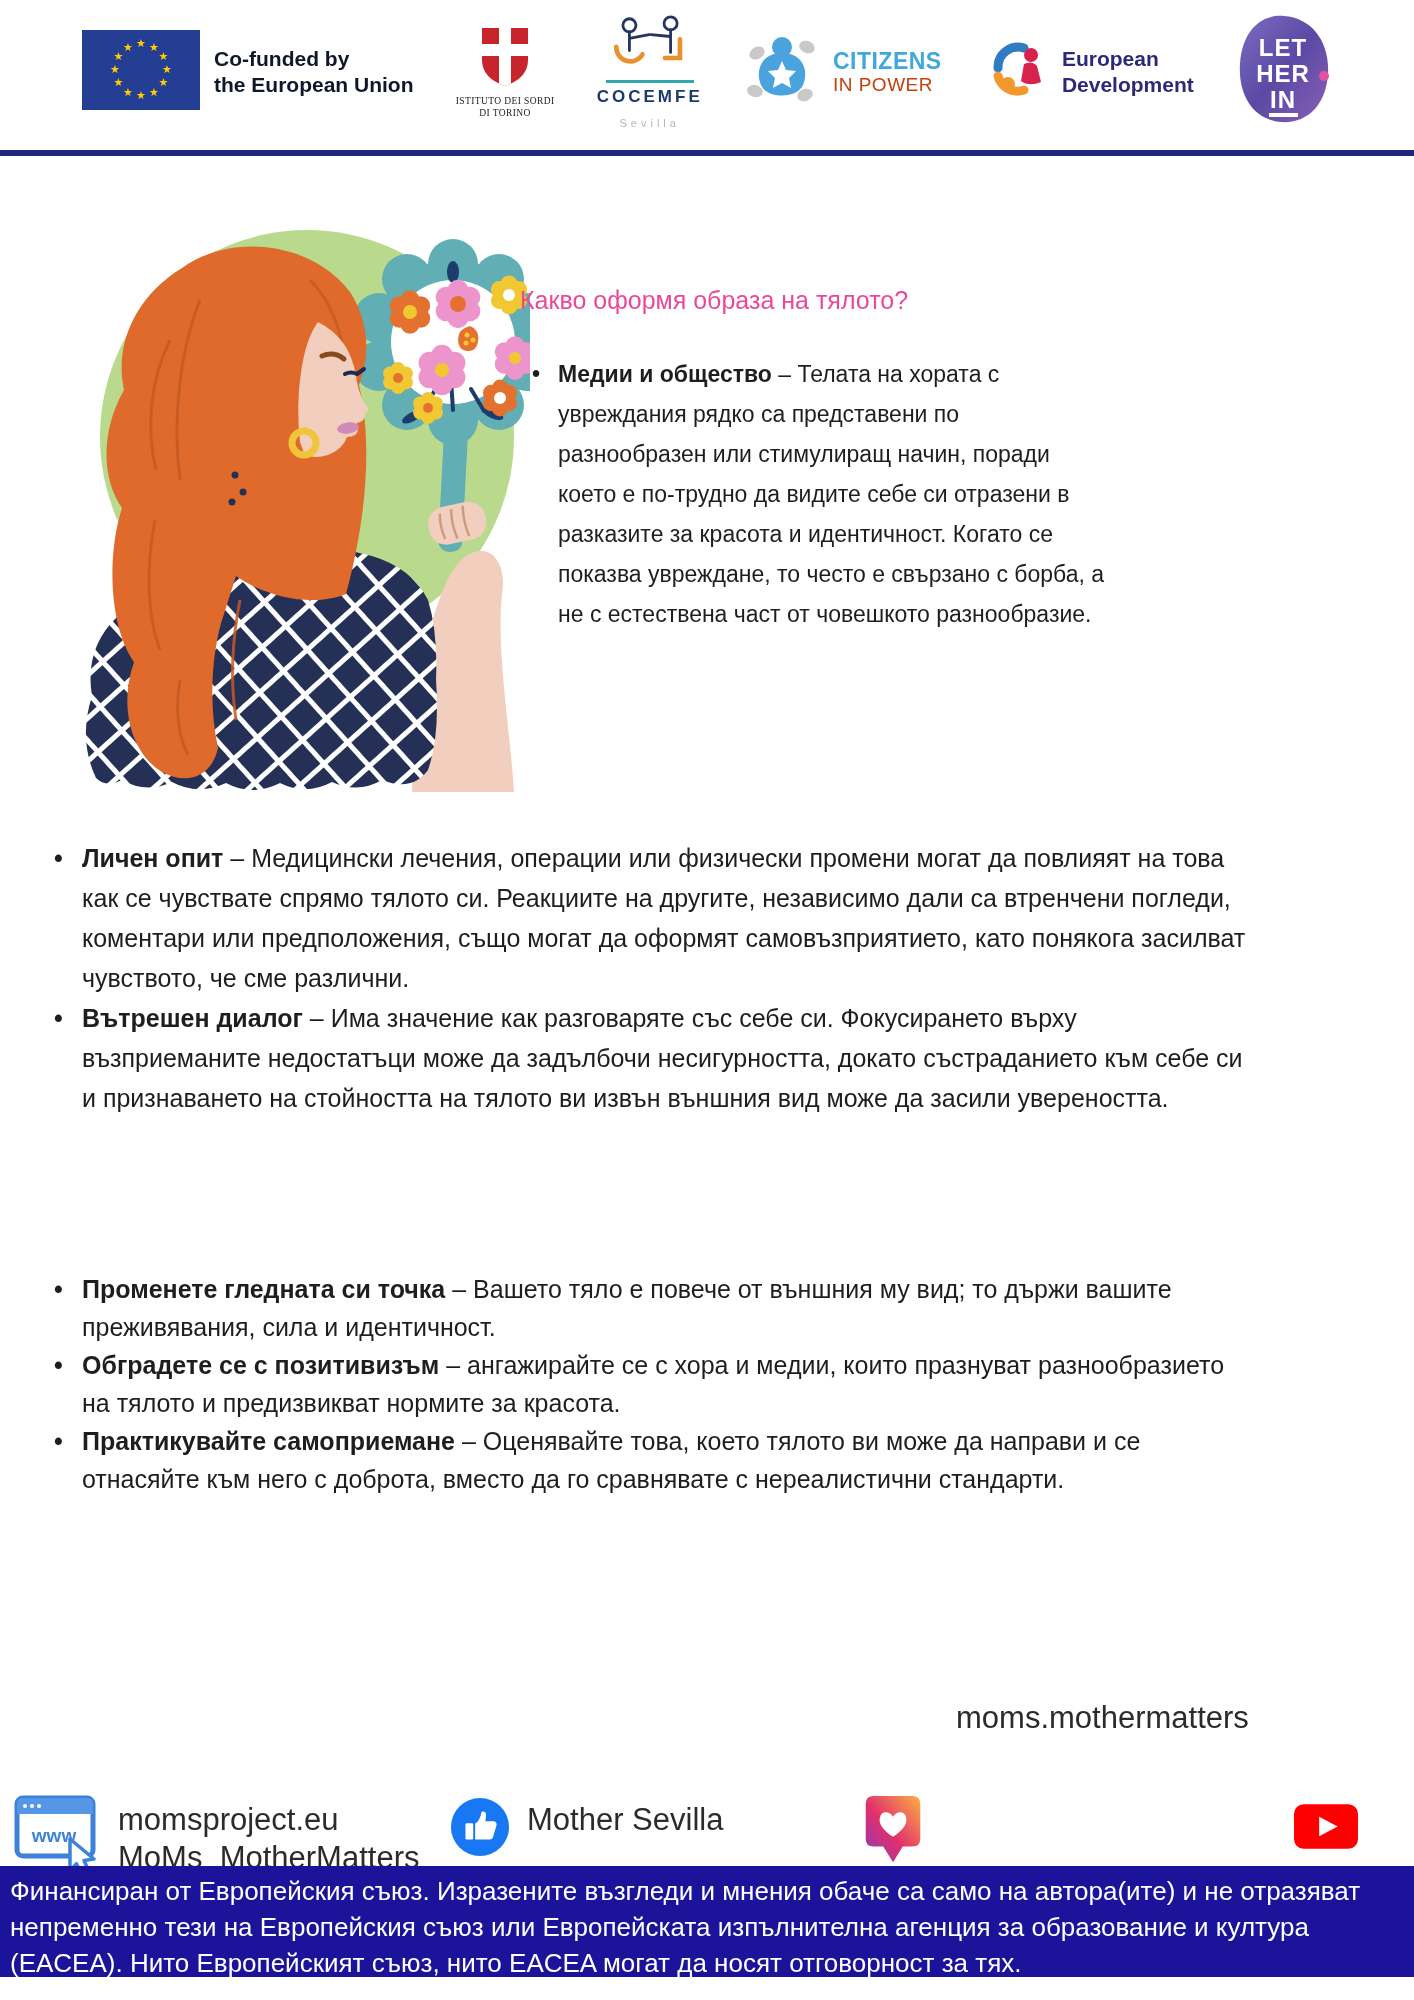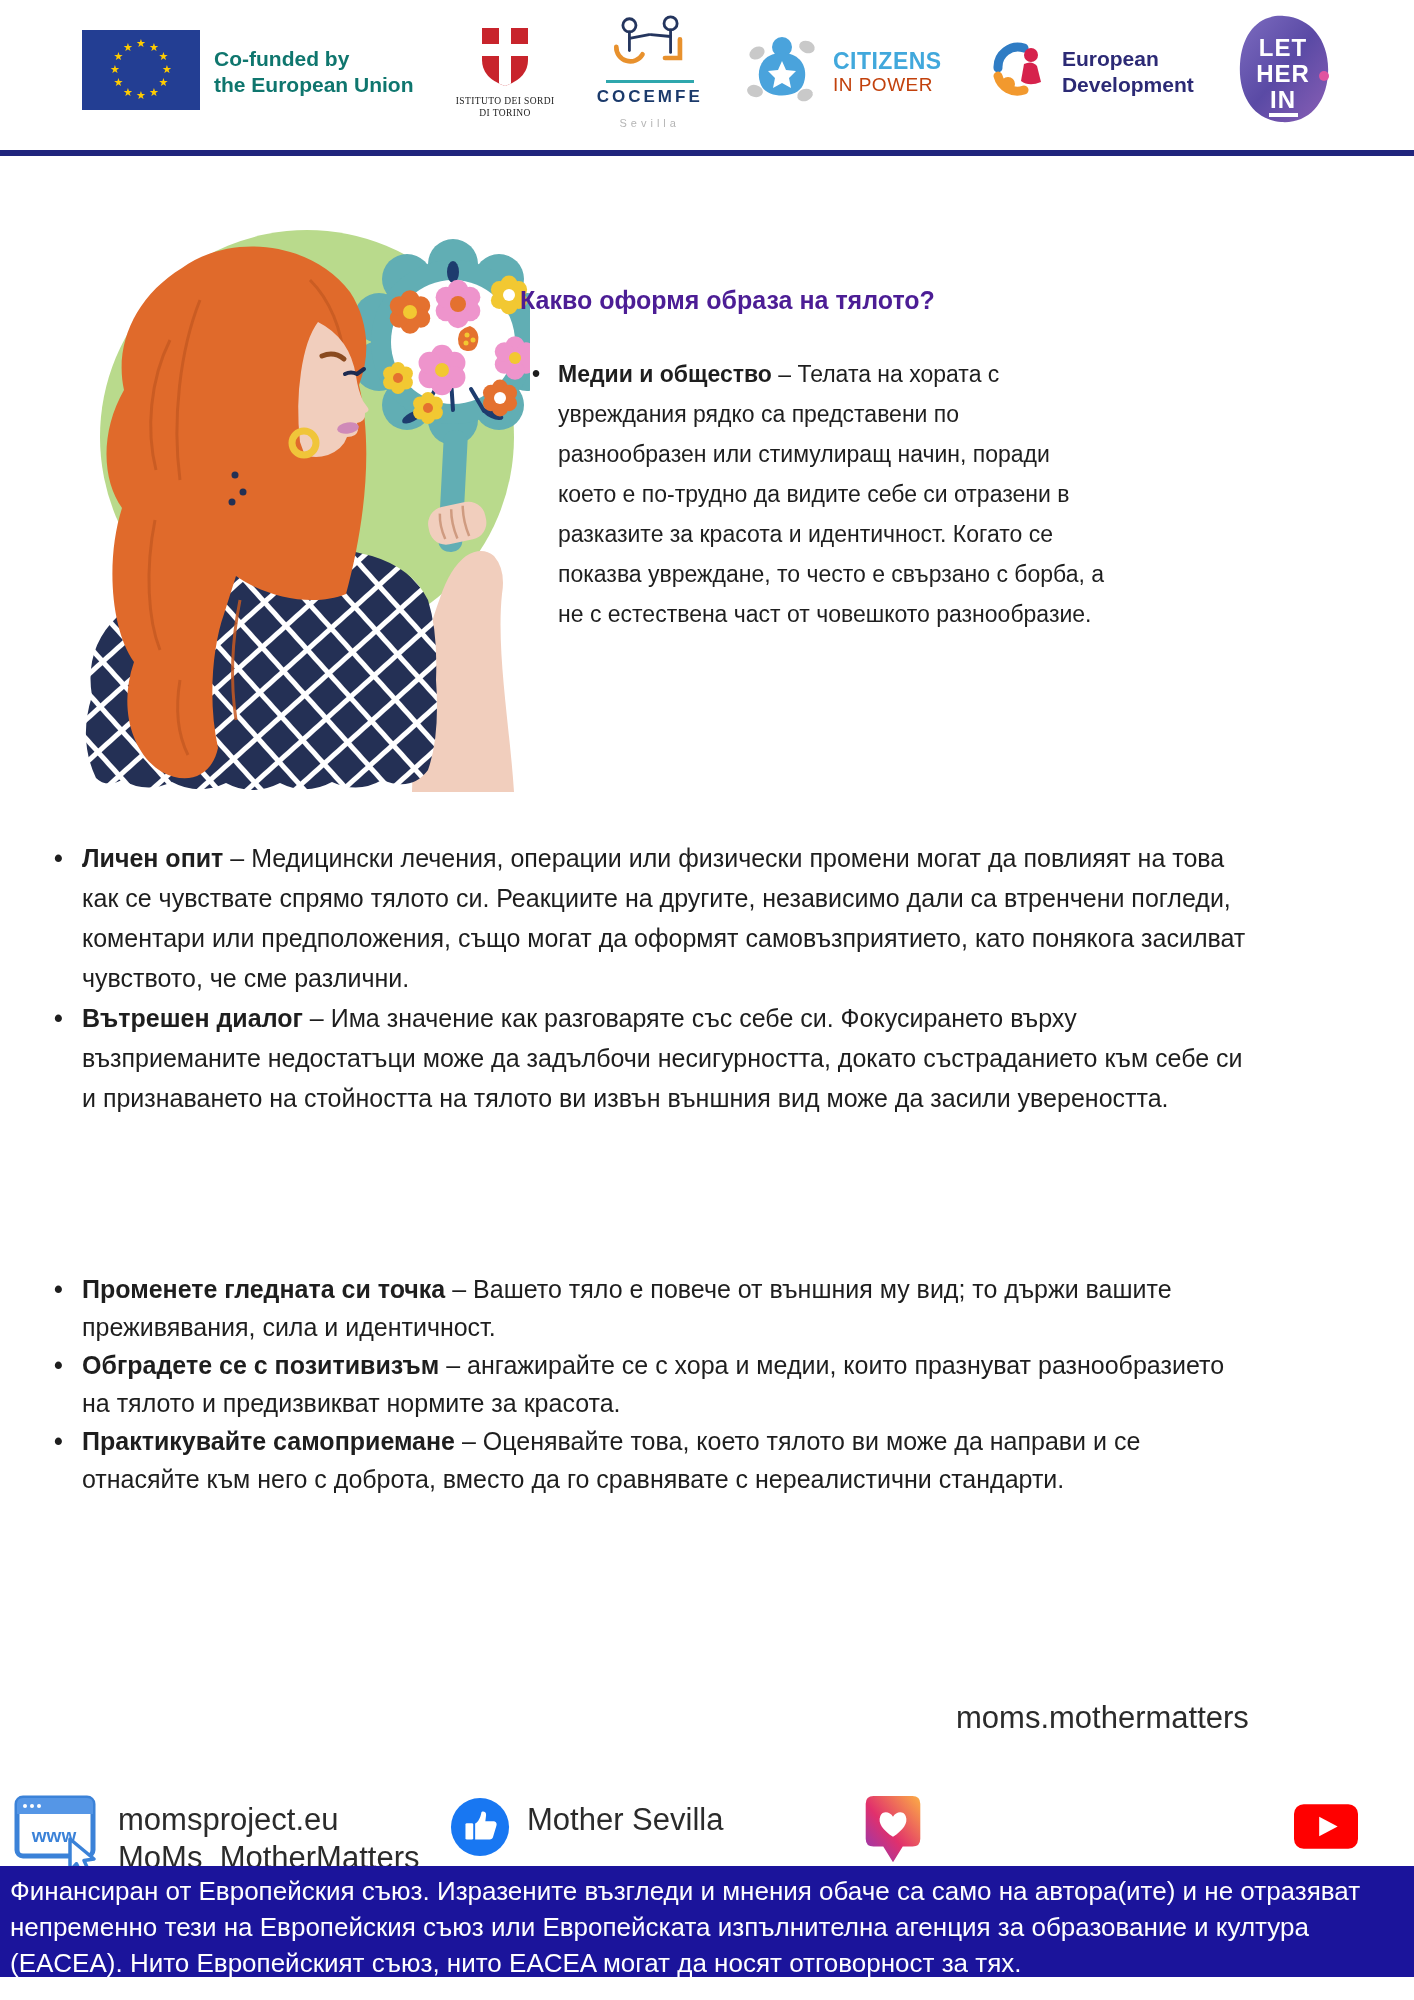--- a/index.html
+++ b/index.html
@@ -4,33 +4,33 @@
 <style>
   * { margin:0; padding:0; box-sizing:border-box; }
   body { background:#888; font-family:"Liberation Sans", sans-serif; }
   .page { position:relative; width:1414px; height:2000px; background:#fff; margin:0 auto; overflow:hidden; color:#1e1e1e; }
 
   
   .logos { position:absolute; top:0; left:0; width:100%; height:148px;
            display:flex; align-items:center; justify-content:space-between; padding:6px 82px 10px 82px; }
   .logo-block { display:flex; align-items:center; gap:14px; }
   .logo-col { display:flex; flex-direction:column; align-items:center; }
-  .eu-text { font-weight:bold; color:#0f766e; font-size:21px; line-height:26px; }
+  .eu-text { font-weight:bold; color:#0f172a; font-size:21px; line-height:26px; }
   .istituto-caption { font-family:"Liberation Serif", serif; font-size:9.5px; color:#222; text-align:center; line-height:12px; margin-top:3px; letter-spacing:.4px; }
   .cocemfe-rule { width:88px; height:3px; background:#2fa7ad; margin:3px 0 4px 0; }
   .cocemfe-name { font-size:17px; font-weight:bold; color:#1b3a6b; letter-spacing:3px; }
   .cocemfe-city { font-size:11px; color:#b5b5b5; letter-spacing:4px; margin-top:10px; }
   .cip-name { font-size:23px; font-weight:bold; color:#41a8dc; letter-spacing:.5px; line-height:25px; }
   .cip-sub  { font-size:19px; font-weight:normal; color:#c2410c; letter-spacing:.5px; line-height:22px; }
   .ed-line { font-size:21px; font-weight:600; color:#2c2a75; line-height:26px; }
   .divider { position:absolute; top:150px; left:0; width:100%; height:6px; background:#20257d; }
 
   
   .illustration { position:absolute; left:60px; top:180px; width:470px; height:612px; }
-  .page-title { position:absolute; left:520px; top:286px; font-size:25px; font-weight:bold; color:#4c1d95; }
+  .page-title { position:absolute; left:520px; top:286px; font-size:25px; font-weight:normal; color:#ec4899; }
   .intro-list { position:absolute; left:520px; top:354px; width:586px; list-style:none; }
   .intro-list li { position:relative; padding-left:38px; font-size:23px; line-height:40px; }
   .intro-list li::before { content:"•"; position:absolute; left:12px; font-weight:bold; }
   .main-list { position:absolute; left:48px; width:1210px; list-style:none; }
   .list1 { top:838px; }
   .list2 { top:1270px; }
   .main-list li { position:relative; padding-left:34px; font-size:25px; line-height:40px; }
   .list2 li { line-height:38px; }
   .main-list li::before { content:"•"; position:absolute; left:6px; font-weight:bold; }
   .section-title { position:absolute; left:40px; top:1200px; font-size:25px; font-weight:bold; color:#111; }

